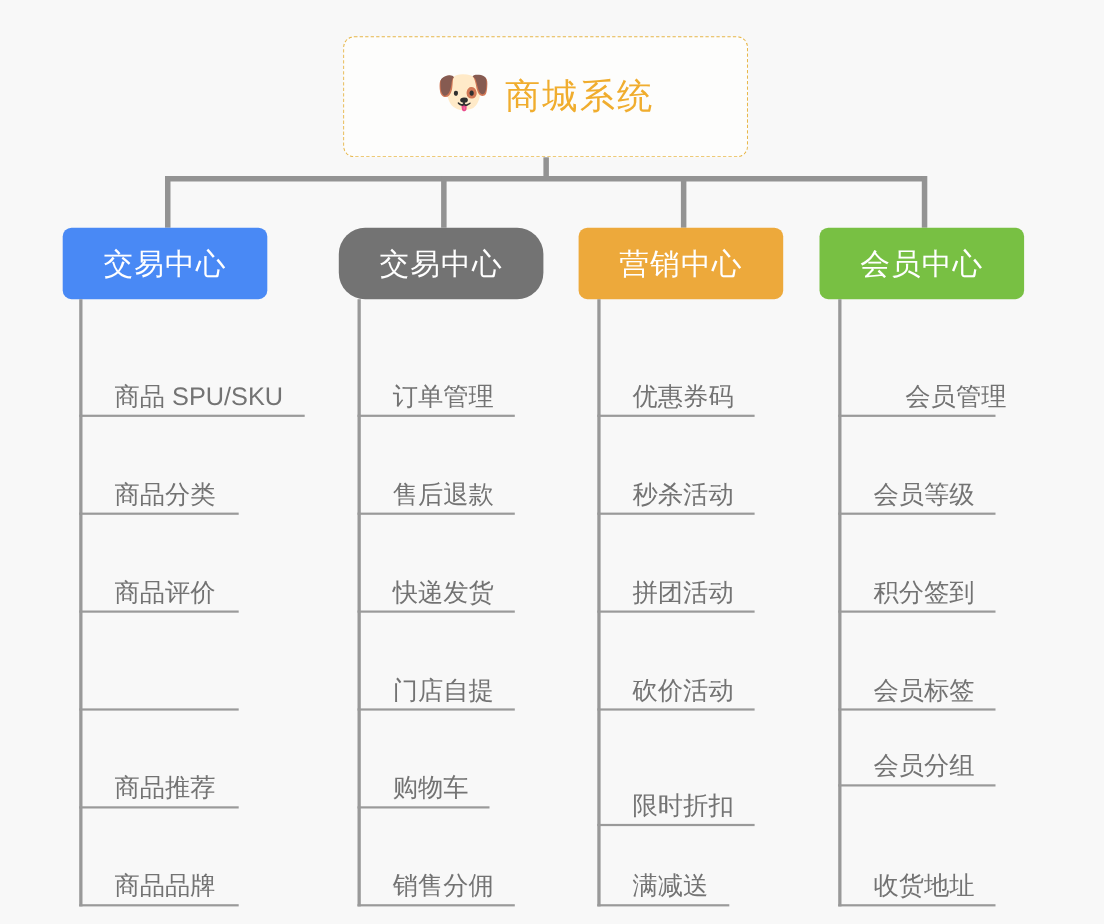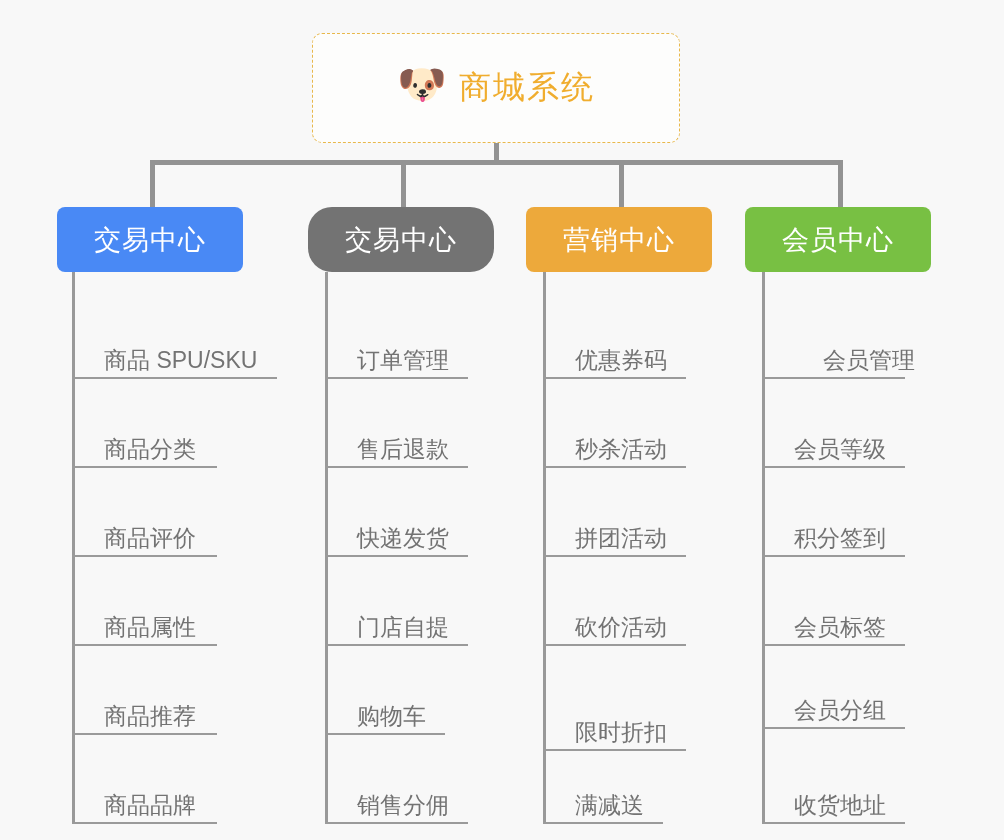--- a/index.html
+++ b/index.html
@@ -153,21 +153,20 @@
         </div>
         <div class="leaf-item" style="top: 107px; width: 145px;">
           <span class="leaf-label">商品分类</span>
           <div class="leaf-underline" style="width: 145px;"></div>
         </div>
         <div class="leaf-item" style="top: 196px; width: 145px;">
           <span class="leaf-label">商品评价</span>
           <div class="leaf-underline" style="width: 145px;"></div>
         </div>
         <div class="leaf-item" style="top: 285px; width: 145px;">
-          <span class="leaf-label">商品属性</span>
           <div class="leaf-underline" style="width: 145px;"></div>
         </div>
         <div class="leaf-item" style="top: 374px; width: 145px;">
           <span class="leaf-label">商品推荐</span>
           <div class="leaf-underline" style="width: 145px;"></div>
         </div>
         <div class="leaf-item" style="top: 463px; width: 145px;">
           <span class="leaf-label">商品品牌</span>
           <div class="leaf-underline" style="width: 145px;"></div>
         </div>
@@ -249,21 +248,21 @@
           <div class="leaf-underline" style="width: 143px;"></div>
         </div>
         <div class="leaf-item" style="top: 196px; width: 143px;">
           <span class="leaf-label">积分签到</span>
           <div class="leaf-underline" style="width: 143px;"></div>
         </div>
         <div class="leaf-item" style="top: 285px; width: 143px;">
           <span class="leaf-label">会员标签</span>
           <div class="leaf-underline" style="width: 143px;"></div>
         </div>
-        <div class="leaf-item" style="top: 368px; width: 143px;">
+        <div class="leaf-item" style="top: 354px; width: 143px;">
           <span class="leaf-label">会员分组</span>
           <div class="leaf-underline" style="width: 143px;"></div>
         </div>
         <div class="leaf-item" style="top: 463px; width: 143px;">
           <span class="leaf-label">收货地址</span>
           <div class="leaf-underline" style="width: 143px;"></div>
         </div>
       </div>
     </div>
 

